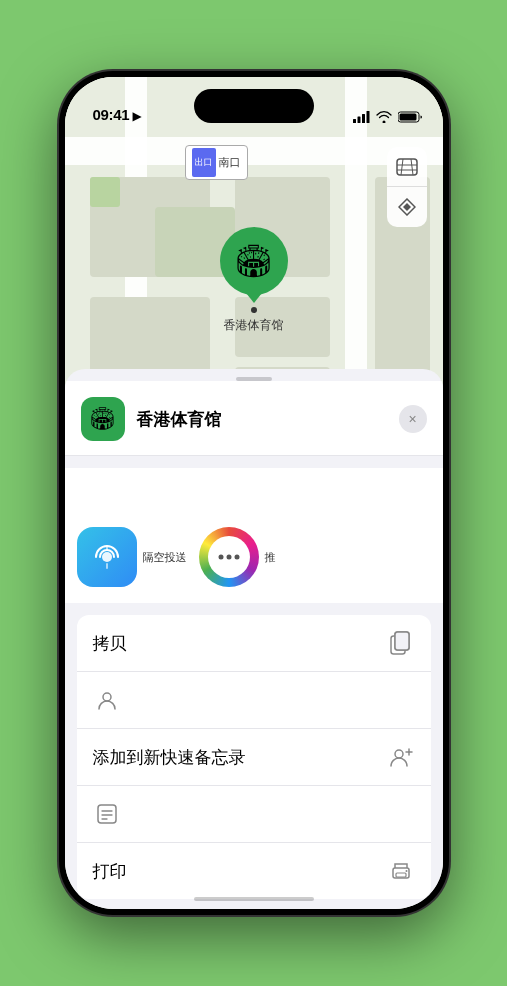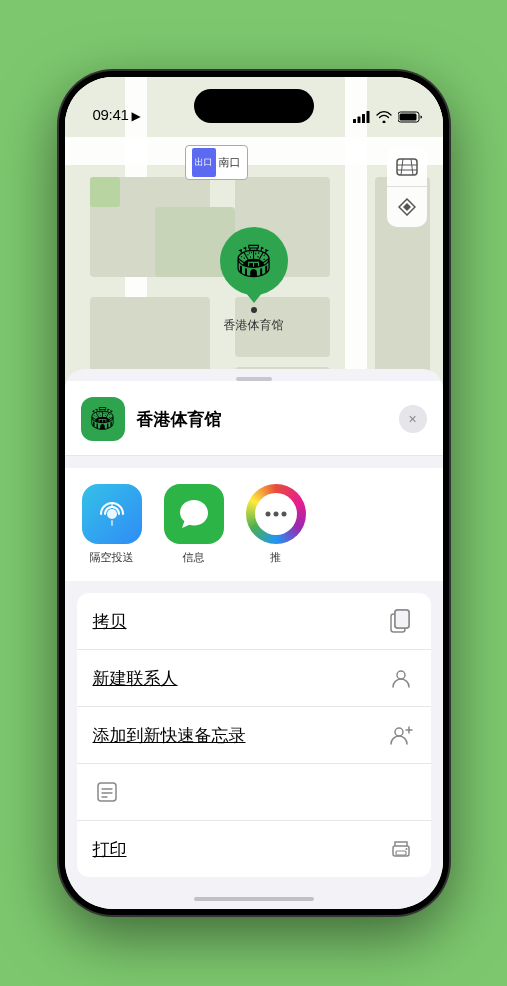--- a/index.html
+++ b/index.html
@@ -47,21 +47,21 @@
       height: 54px;
       display: flex;
       align-items: flex-end;
       padding-bottom: 8px;
       padding-left: 28px;
       padding-right: 20px;
       z-index: 99;
     }
     .status-time {
       font-size: 15px;
-      font-weight: 400;
+      font-weight: 700;
       color: #000;
       letter-spacing: -0.3px;
     }
     .status-icons {
       margin-left: auto;
       display: flex;
       align-items: center;
       gap: 6px;
     }
     .status-icons svg {
@@ -247,24 +247,25 @@
     .share-row {
       background: #fff;
       margin-top: 12px;
       padding: 16px 12px;
       display: flex;
       gap: 12px;
       overflow: hidden;
     }
     .share-item {
       display: flex;
-      flex-direction: column;
+      flex-direction: row;
       align-items: center;
       gap: 6px;
       min-width: 70px;
+      margin-top: 43px;
     }
     .share-icon {
       width: 60px;
       height: 60px;
       border-radius: 16px;
       display: flex;
       align-items: center;
       justify-content: center;
       font-size: 28px;
     }
@@ -302,21 +303,20 @@
       margin-left: 12px;
       margin-right: 12px;
       overflow: hidden;
     }
     .action-item {
       display: flex;
       align-items: center;
       padding: 14px 16px;
       border-bottom: 1px solid #e5e5ea;
       cursor: pointer;
-      text-decoration: underline;
     }
     .action-item:last-child {
       border-bottom: none;
     }
     .action-text {
       flex: 1;
       font-size: 17px;
       color: #000;
     }
     .action-icon {
@@ -448,28 +448,20 @@
             <svg width="34" height="34" viewBox="0 0 34 34">
               <circle cx="17" cy="17" r="5" fill="white" opacity="0.9"></circle>
               <path d="M10 17 A7 7 0 0 1 24 17" stroke="white" stroke-width="2" fill="none" stroke-linecap="round"></path>
               <path d="M6 17 A11 11 0 0 1 28 17" stroke="white" stroke-width="2" fill="none" stroke-linecap="round"></path>
               <path d="M17 10 L17 6 M17 28 L17 24" stroke="white" stroke-width="2" stroke-linecap="round" opacity="0.6"></path>
             </svg>
           </div>
           <span class="share-label">隔空投送</span>
         </div>
 
-        <div class="share-item">
-          <div class="share-icon messages">
-            <svg width="34" height="32" viewBox="0 0 34 32">
-              <path d="M17 2C9 2 3 7.5 3 14.5c0 3.5 1.7 6.6 4.4 8.8L5 30l7.5-3.2c1.4.4 2.9.7 4.5.7 8 0 14-5.5 14-12.5S25 2 17 2z" fill="white"></path>
-            </svg>
-          </div>
-          <span class="share-label">信息</span>
-        </div>
 
 
 
         <div class="share-item">
           <div class="share-icon more" style="border-radius: 50%; background: conic-gradient(#e74c3c, #e91e8c, #9c27b0, #2196f3, #4caf50, #ffeb3b, #e74c3c); display: flex; align-items: center; justify-content: center;">
             <div style="width: 42px; height: 42px; border-radius: 50%; background: white; display: flex; align-items: center; justify-content: center;">
               <svg width="22" height="6" viewBox="0 0 22 6">
                 <circle cx="3" cy="3" r="2.5" fill="#555"></circle>
                 <circle cx="11" cy="3" r="2.5" fill="#555"></circle>
                 <circle cx="19" cy="3" r="2.5" fill="#555"></circle>
@@ -487,21 +479,20 @@
           <div class="action-icon">
             <svg width="22" height="24" viewBox="0 0 22 24">
               <rect x="1" y="5" width="14" height="18" rx="2.5" fill="none" stroke="#888" stroke-width="1.5"></rect>
               <rect x="5" y="1" width="14" height="18" rx="2.5" fill="none" stroke="#888" stroke-width="1.5" style="background:#f2f2f7"></rect>
               <rect x="5" y="1" width="14" height="18" rx="2.5" fill="#f2f2f7" stroke="#888" stroke-width="1.5"></rect>
             </svg>
           </div>
         </div>
 
         <div class="action-item">
-          <span class="action-text">新建联系人</span>
           <div class="action-icon">
             <svg width="22" height="22" viewBox="0 0 22 22">
               <circle cx="11" cy="8" r="4" fill="none" stroke="#888" stroke-width="1.5"></circle>
               <path d="M3 20c0-4.4 3.6-8 8-8s8 3.6 8 8" fill="none" stroke="#888" stroke-width="1.5" stroke-linecap="round"></path>
             </svg>
           </div>
         </div>
 
         <div class="action-item">
           <span class="action-text">添加到新快速备忘录</span>

